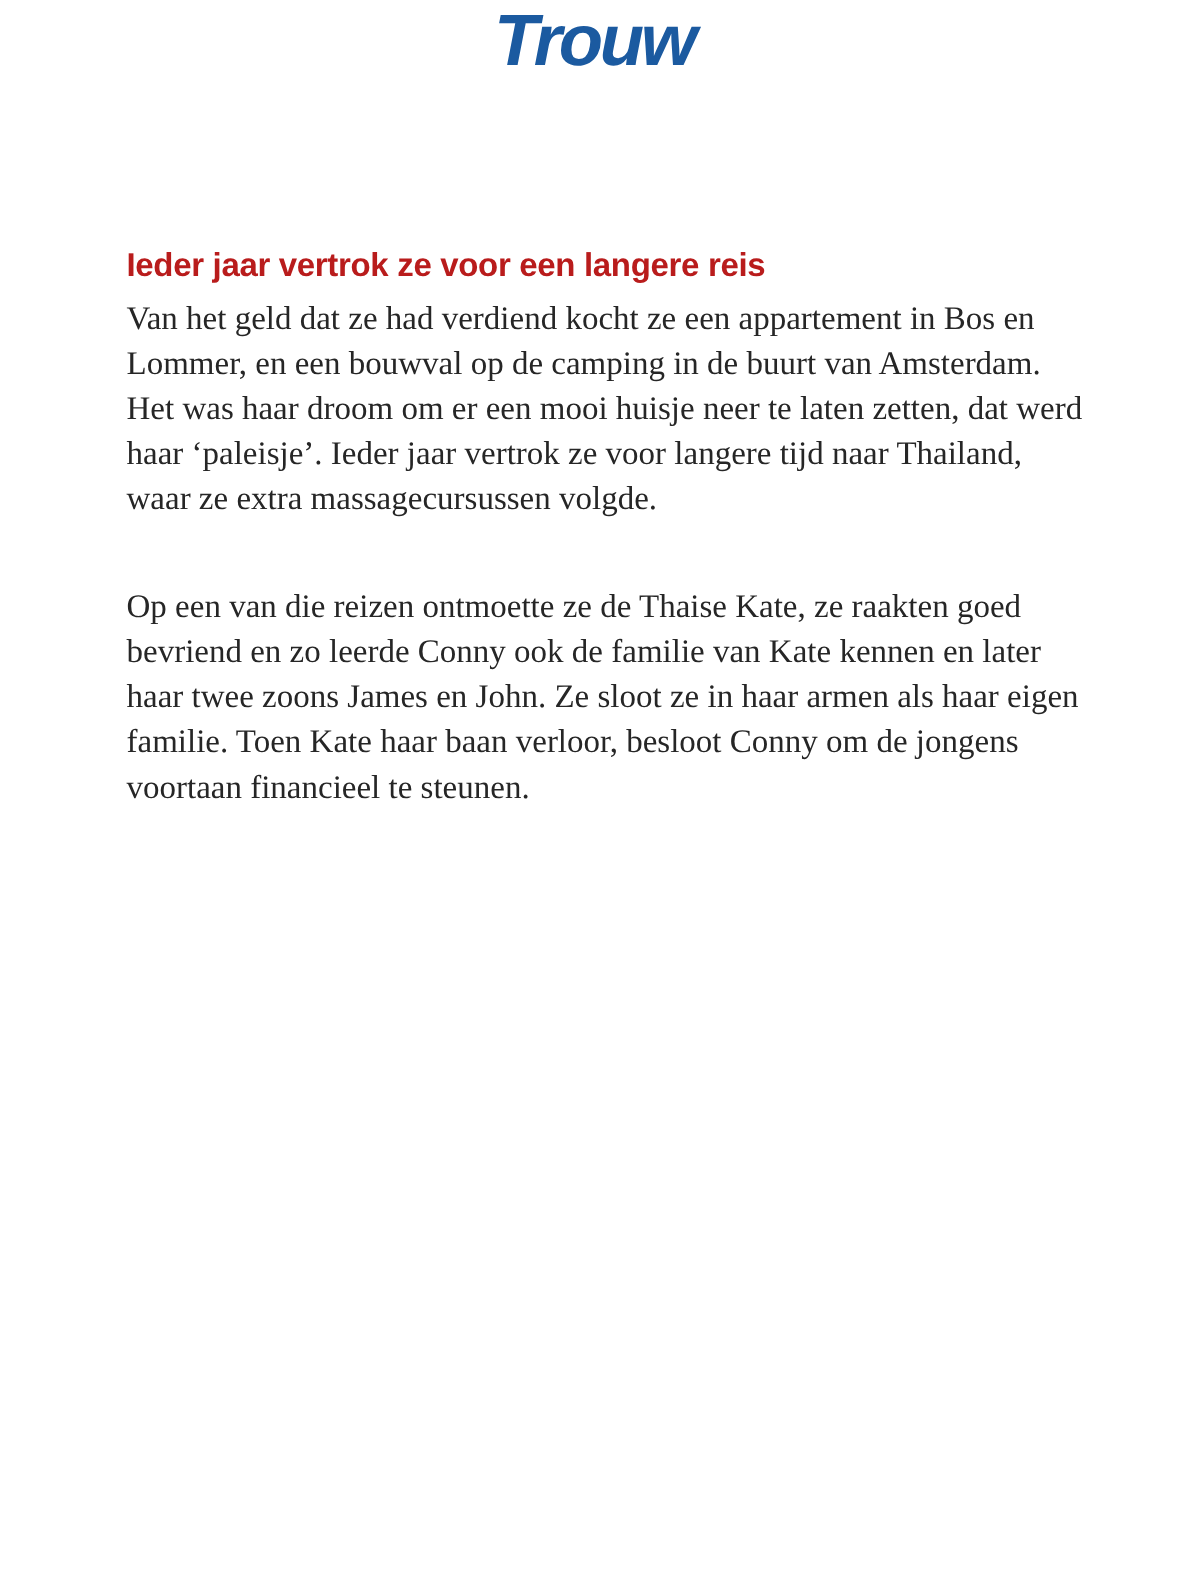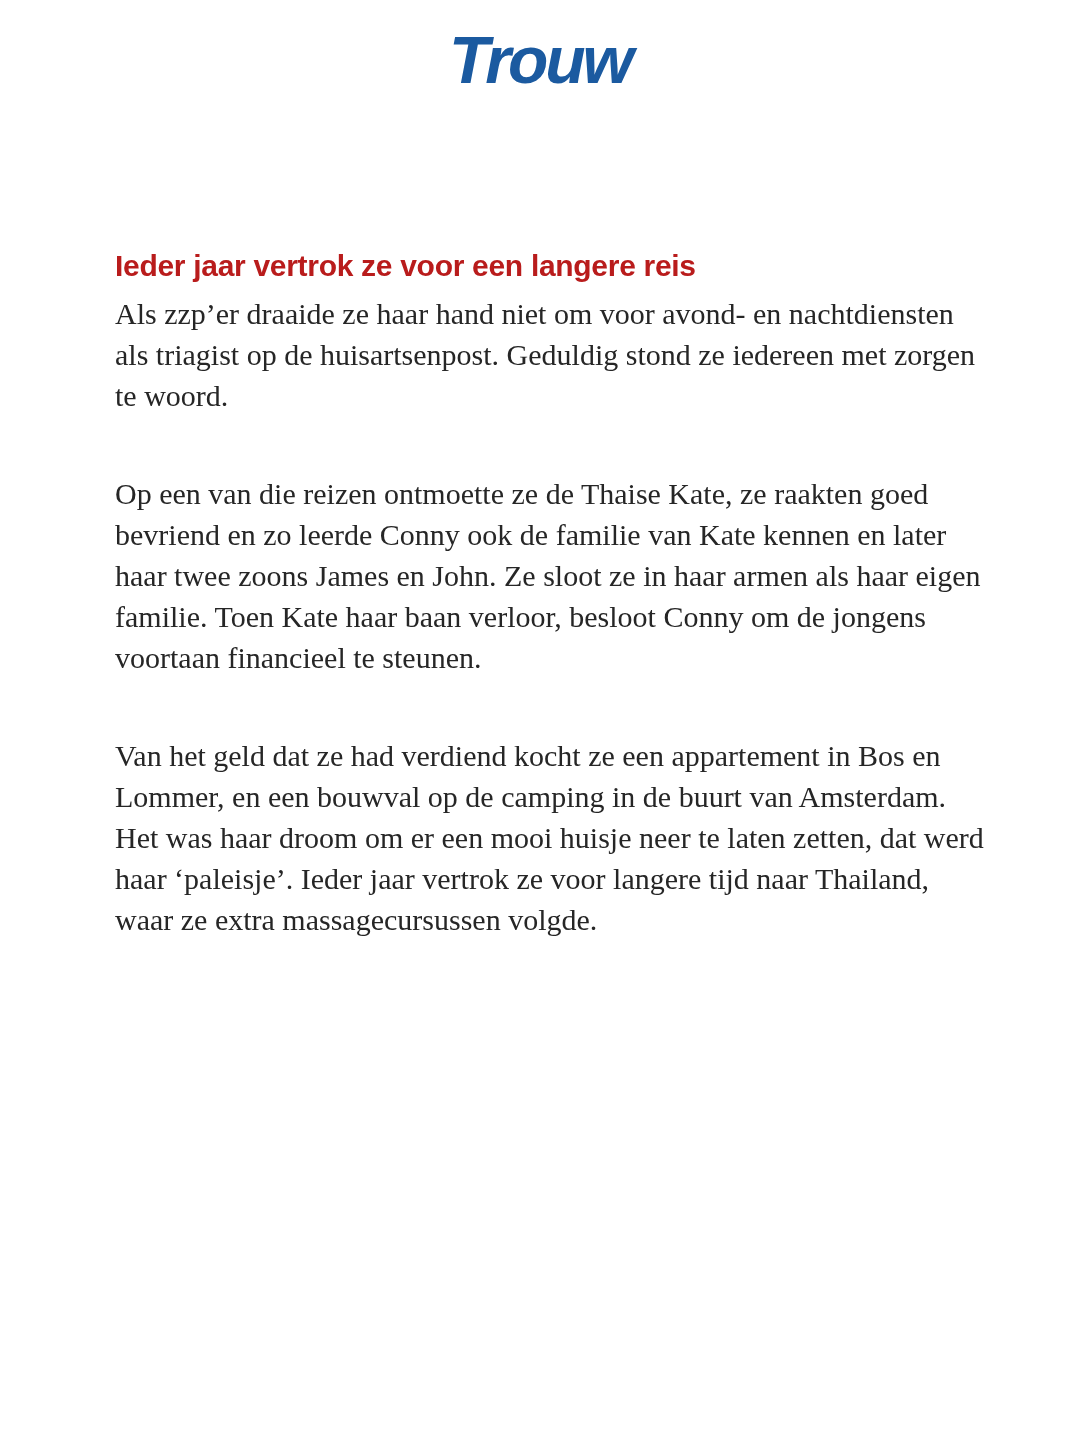--- a/index.html
+++ b/index.html
@@ -8,21 +8,20 @@
     background: #ffffff;
   }
   body {
     width: 1080px;
     height: 1440px;
     position: relative;
     overflow: hidden;
   }
   .masthead {
     text-align: center;
-    padding-top: 24px;
     text-decoration: underline;
   }
   .logo {
     display: inline-block;
     font-family: "Liberation Sans", sans-serif;
     font-weight: 700;
     font-style: italic;
     font-size: 66px;
     line-height: 1.1;
     letter-spacing: -3px;
@@ -61,21 +60,20 @@
 
   <header class="masthead">
     <a class="logo">Trouw</a>
   </header>
 
   <article class="article">
 
     <h2 class="subhead">Ieder jaar vertrok ze voor een langere reis</h2>
 
 
-    <p>Als zzp’er draaide ze haar hand niet om voor avond- en nachtdiensten als triagist op de huisartsenpost. Geduldig stond ze iedereen met zorgen te woord.</p>
+
+    <p>Van het geld dat ze had verdiend kocht ze een appartement in Bos en Lommer, en een bouwval op de camping in de buurt van Amsterdam. Het was haar droom om er een mooi huisje neer te laten zetten, dat werd haar ‘paleisje’. Ieder jaar vertrok ze voor langere tijd naar Thailand, waar ze extra massagecursussen volgde.</p>
 
     <p>Op een van die reizen ontmoette ze de Thaise Kate, ze raakten goed bevriend en zo leerde Conny ook de familie van Kate kennen en later haar twee zoons James en John. Ze sloot ze in haar armen als haar eigen familie. Toen Kate haar baan verloor, besloot Conny om de jongens voortaan financieel te steunen.</p>
-
-    <p>Van het geld dat ze had verdiend kocht ze een appartement in Bos en Lommer, en een bouwval op de camping in de buurt van Amsterdam. Het was haar droom om er een mooi huisje neer te laten zetten, dat werd haar ‘paleisje’. Ieder jaar vertrok ze voor langere tijd naar Thailand, waar ze extra massagecursussen volgde.</p>
 
   </article>
 
 </div>
 
 </body></html>

